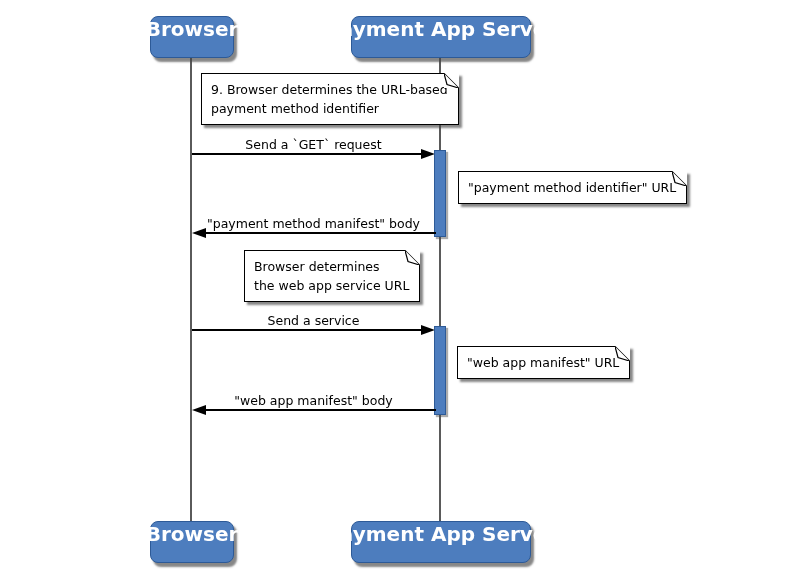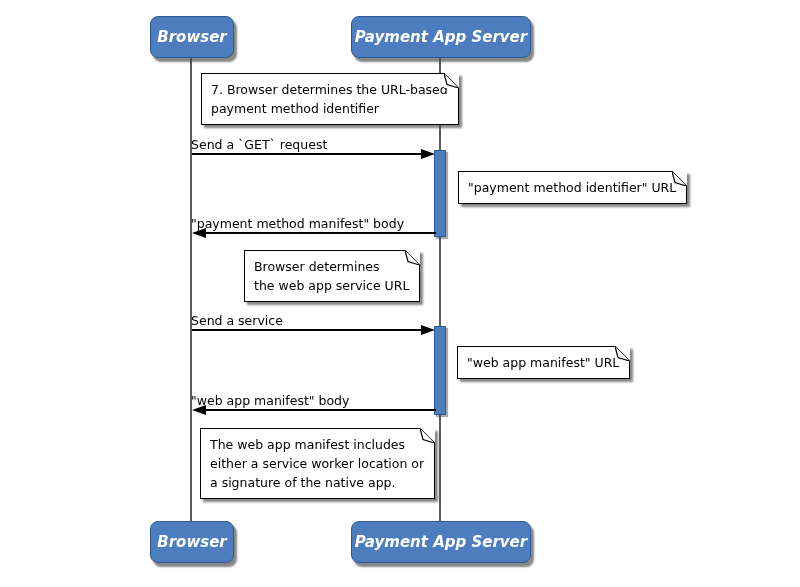--- a/index.html
+++ b/index.html
@@ -11,26 +11,25 @@
   }
   #canvas { position:absolute; left:0; top:0; width:800px; height:587px; }
 
   
   .actor {
     position:absolute;
     background: var(--actor-fill, #4d7dbe);
     border: 1px solid var(--actor-border, #2d5a97);
     border-radius: 8px;
     color: var(--actor-text, #ffffff);
-    font-size: 15px; font-weight: bold;
-    display:flex; align-items:center; justify-content:center;
+    font-size: 20px; font-weight: bold;
+    display:flex; justify-content:center;
     box-shadow: 3px 4px 2px rgba(70,70,70,0.65);
     box-sizing: border-box;
     white-space: nowrap;
-    font-style: italic;
   }
   #actor-browser-top    { left:150px; top:16px;  width:84px;  height:42px; }
   #actor-server-top     { left:351px; top:16px;  width:180px; height:42px; }
   #actor-browser-bottom { left:150px; top:521px; width:84px;  height:42px; }
   #actor-server-bottom  { left:351px; top:521px; width:180px; height:42px; }
 
   
   .lifeline {
     position:absolute; width:2px;
     background: var(--lifeline, #5a5a5a);
@@ -62,21 +61,21 @@
   #note-1 { left:201px; top:73px;  }
   #note-2 { left:458px; top:171px; }
   #note-3 { left:200px; top:250px;margin-left:44px; }
   #note-4 { left:457px; top:346px; }
   #note-5 { left:200px; top:428px; }
   .note-fold { position:absolute; top:-1px; right:-1px; }
 
   
   .msg-label {
     position:absolute; left:191px; width:245px;
-    font-size:12.5px; color:#000;
+    text-align:center; font-size:12.5px; color:#000;
     white-space:nowrap;
   }
   #msg1-label { top:137px; }
   #msg2-label { top:216px; }
   #msg3-label { top:313px; }
   #msg4-label { top:393px; }
 
   .msg-line { position:absolute; height:2px; background: var(--arrow, #000); }
   #msg1-line { left:192px; top:153px; width:238px; }
   #msg2-line { left:198px; top:232px; width:238px; }
@@ -106,21 +105,21 @@
   <div class="actor" id="actor-server-top">
     <span>Payment App Server</span>
   </div>
 
   <div class="note" id="note-1">
     <svg class="note-fold" width="15" height="15" viewBox="0 0 15 15">
       <rect x="0" y="0" width="15" height="15" fill="#ffffff"></rect>
       <path d="M0,0.5 L14.5,15" stroke="#000000" stroke-width="1.2" fill="none"></path>
       <path d="M0,0.5 L3,11.5 L14.5,15" stroke="#000000" stroke-width="1.2" fill="#ffffff"></path>
     </svg>
-    <div>7. Browser determines the URL-based</div>
+    <div>9. Browser determines the URL-based</div>
     <div>payment method identifier</div>
   </div>
 
   <div class="msg-label" id="msg1-label">Send a `GET` request</div>
   <div class="msg-line" id="msg1-line"></div>
   <div class="arrowhead right" id="msg1-head"></div>
 
   <div class="activation" id="activation-1"></div>
 
   <div class="note" id="note-2">
@@ -158,30 +157,20 @@
       <path d="M0,0.5 L14.5,15" stroke="#000000" stroke-width="1.2" fill="none"></path>
       <path d="M0,0.5 L3,11.5 L14.5,15" stroke="#000000" stroke-width="1.2" fill="#ffffff"></path>
     </svg>
     <div>"web app manifest" URL</div>
   </div>
 
   <div class="msg-label" id="msg4-label">"web app manifest" body</div>
   <div class="msg-line" id="msg4-line"></div>
   <div class="arrowhead left" id="msg4-head"></div>
 
-  <div class="note" id="note-5">
-    <svg class="note-fold" width="15" height="15" viewBox="0 0 15 15">
-      <rect x="0" y="0" width="15" height="15" fill="#ffffff"></rect>
-      <path d="M0,0.5 L14.5,15" stroke="#000000" stroke-width="1.2" fill="none"></path>
-      <path d="M0,0.5 L3,11.5 L14.5,15" stroke="#000000" stroke-width="1.2" fill="#ffffff"></path>
-    </svg>
-    <div>The web app manifest includes</div>
-    <div>either a service worker location or</div>
-    <div>a signature of the native app.</div>
-  </div>
 
   <div class="actor" id="actor-browser-bottom">
     <span>Browser</span>
   </div>
   <div class="actor" id="actor-server-bottom">
     <span>Payment App Server</span>
   </div>
 
 </div>
 

